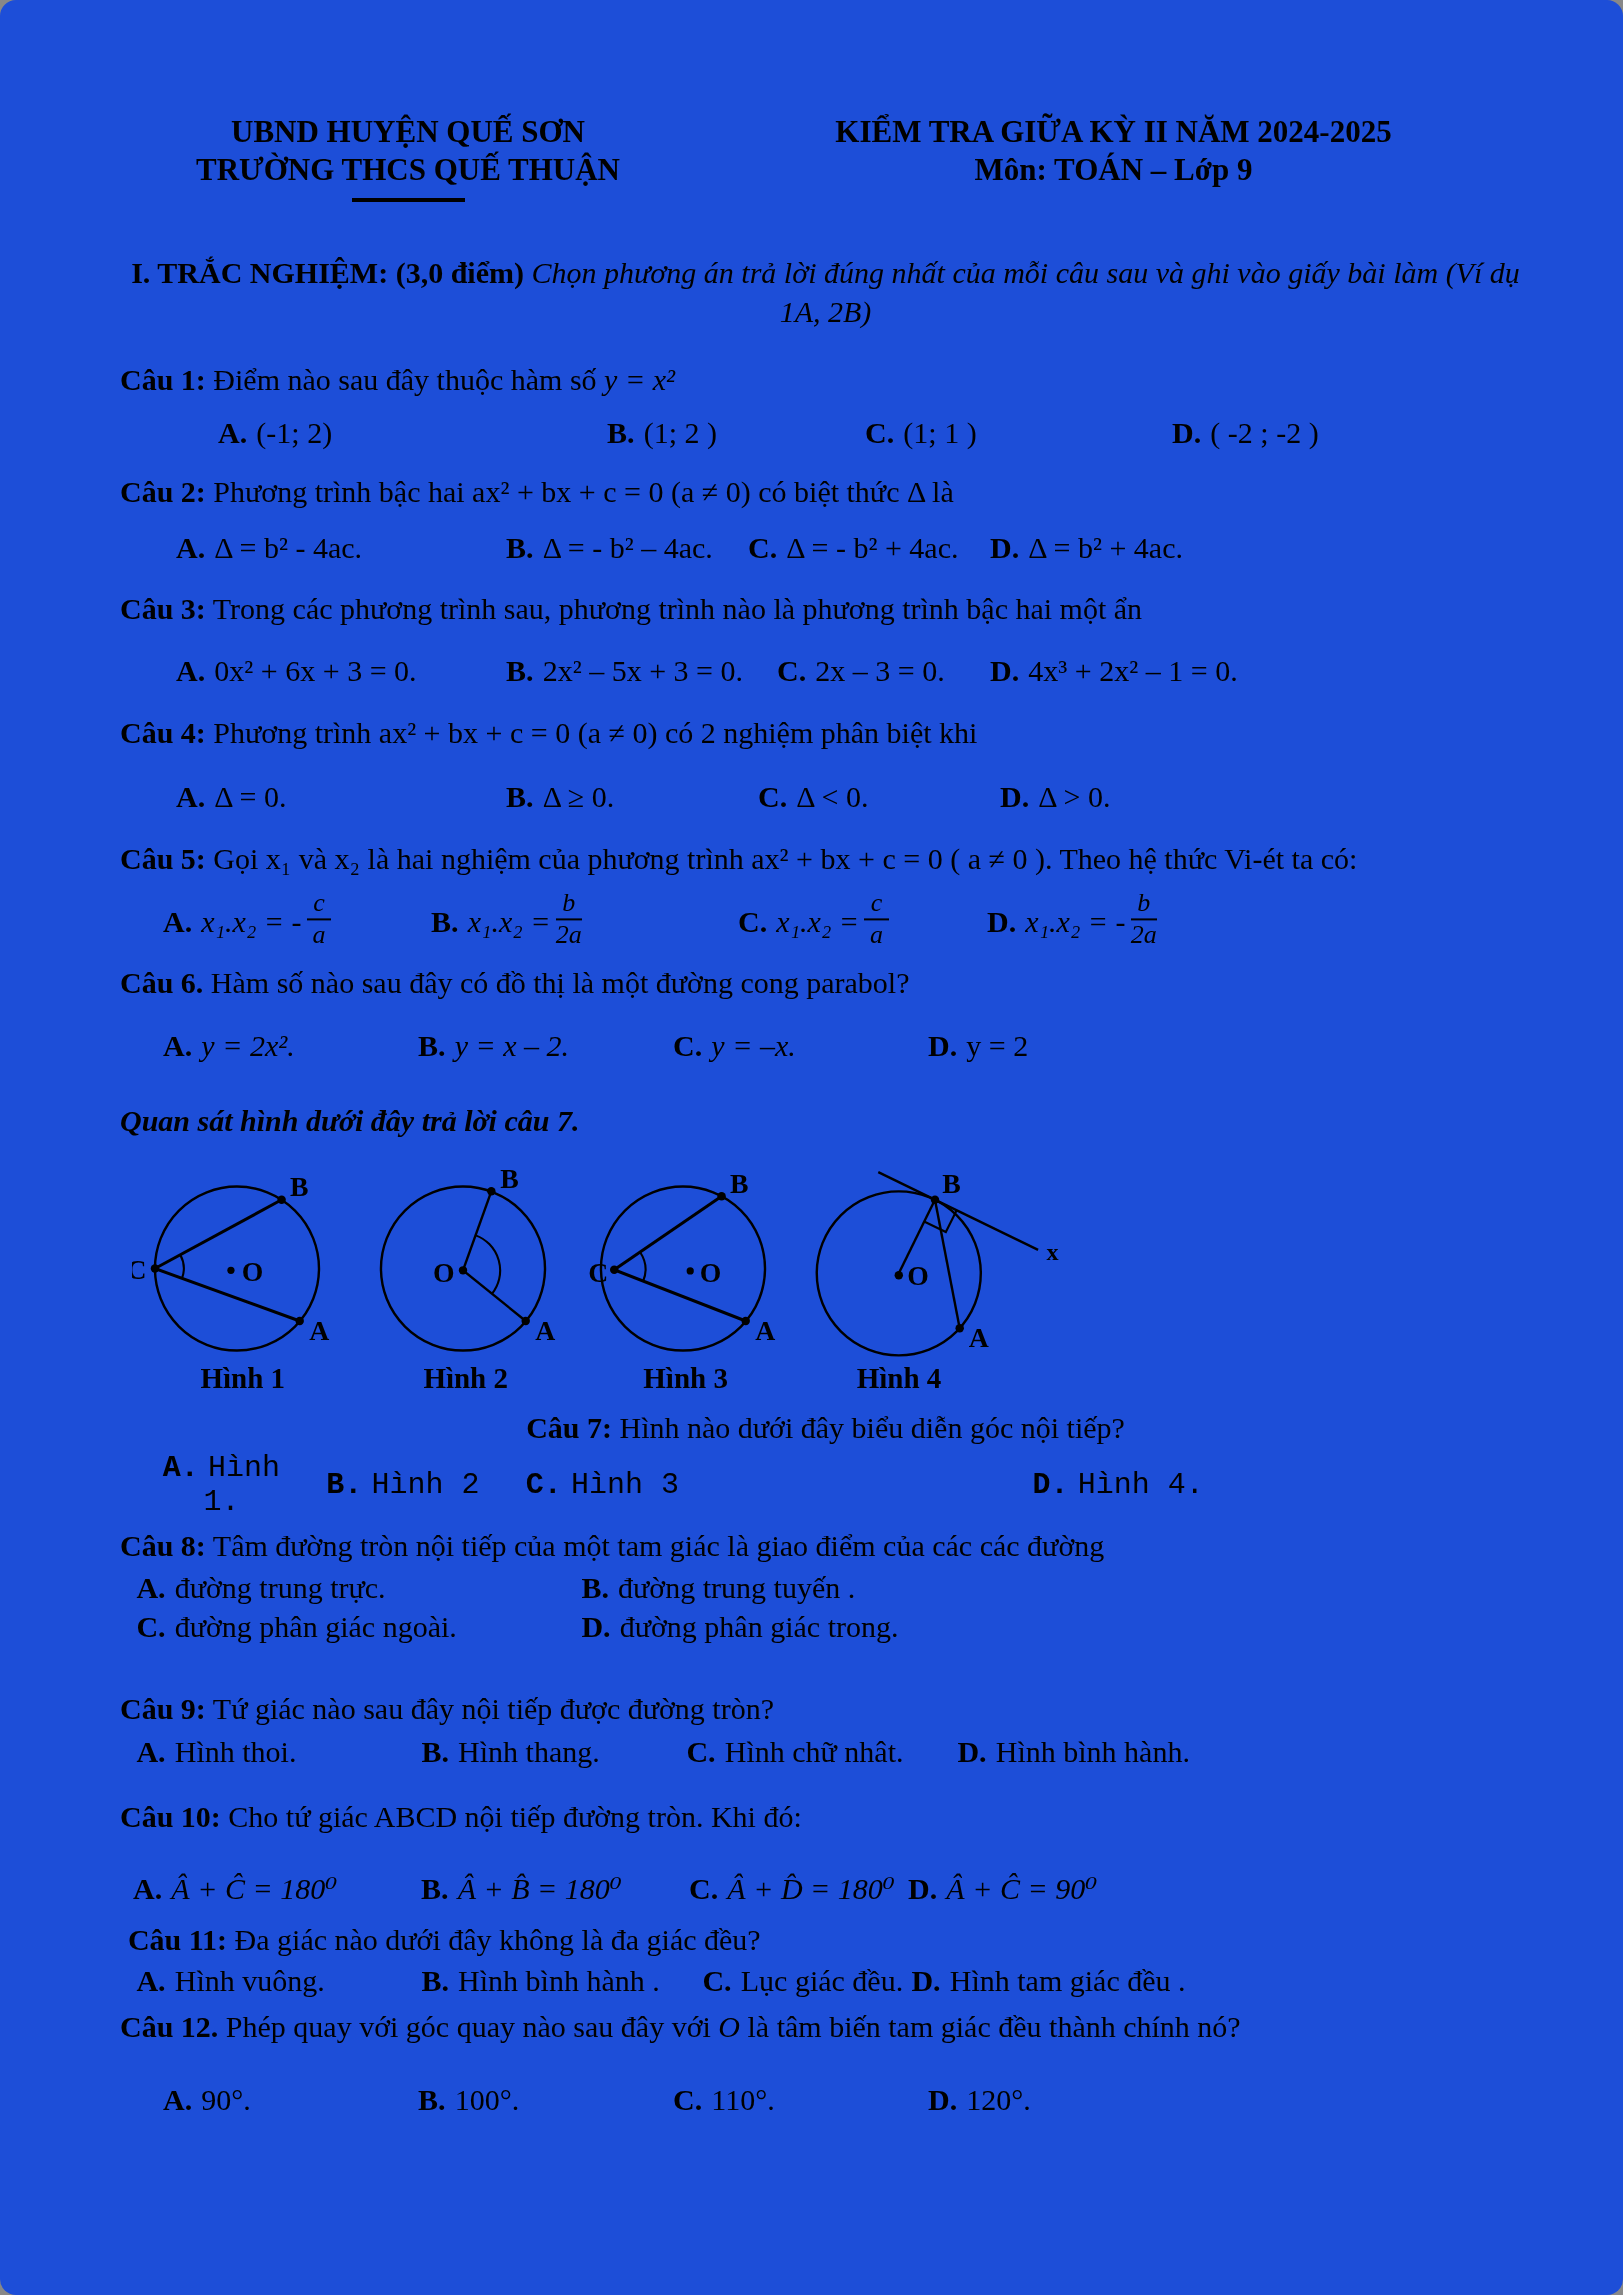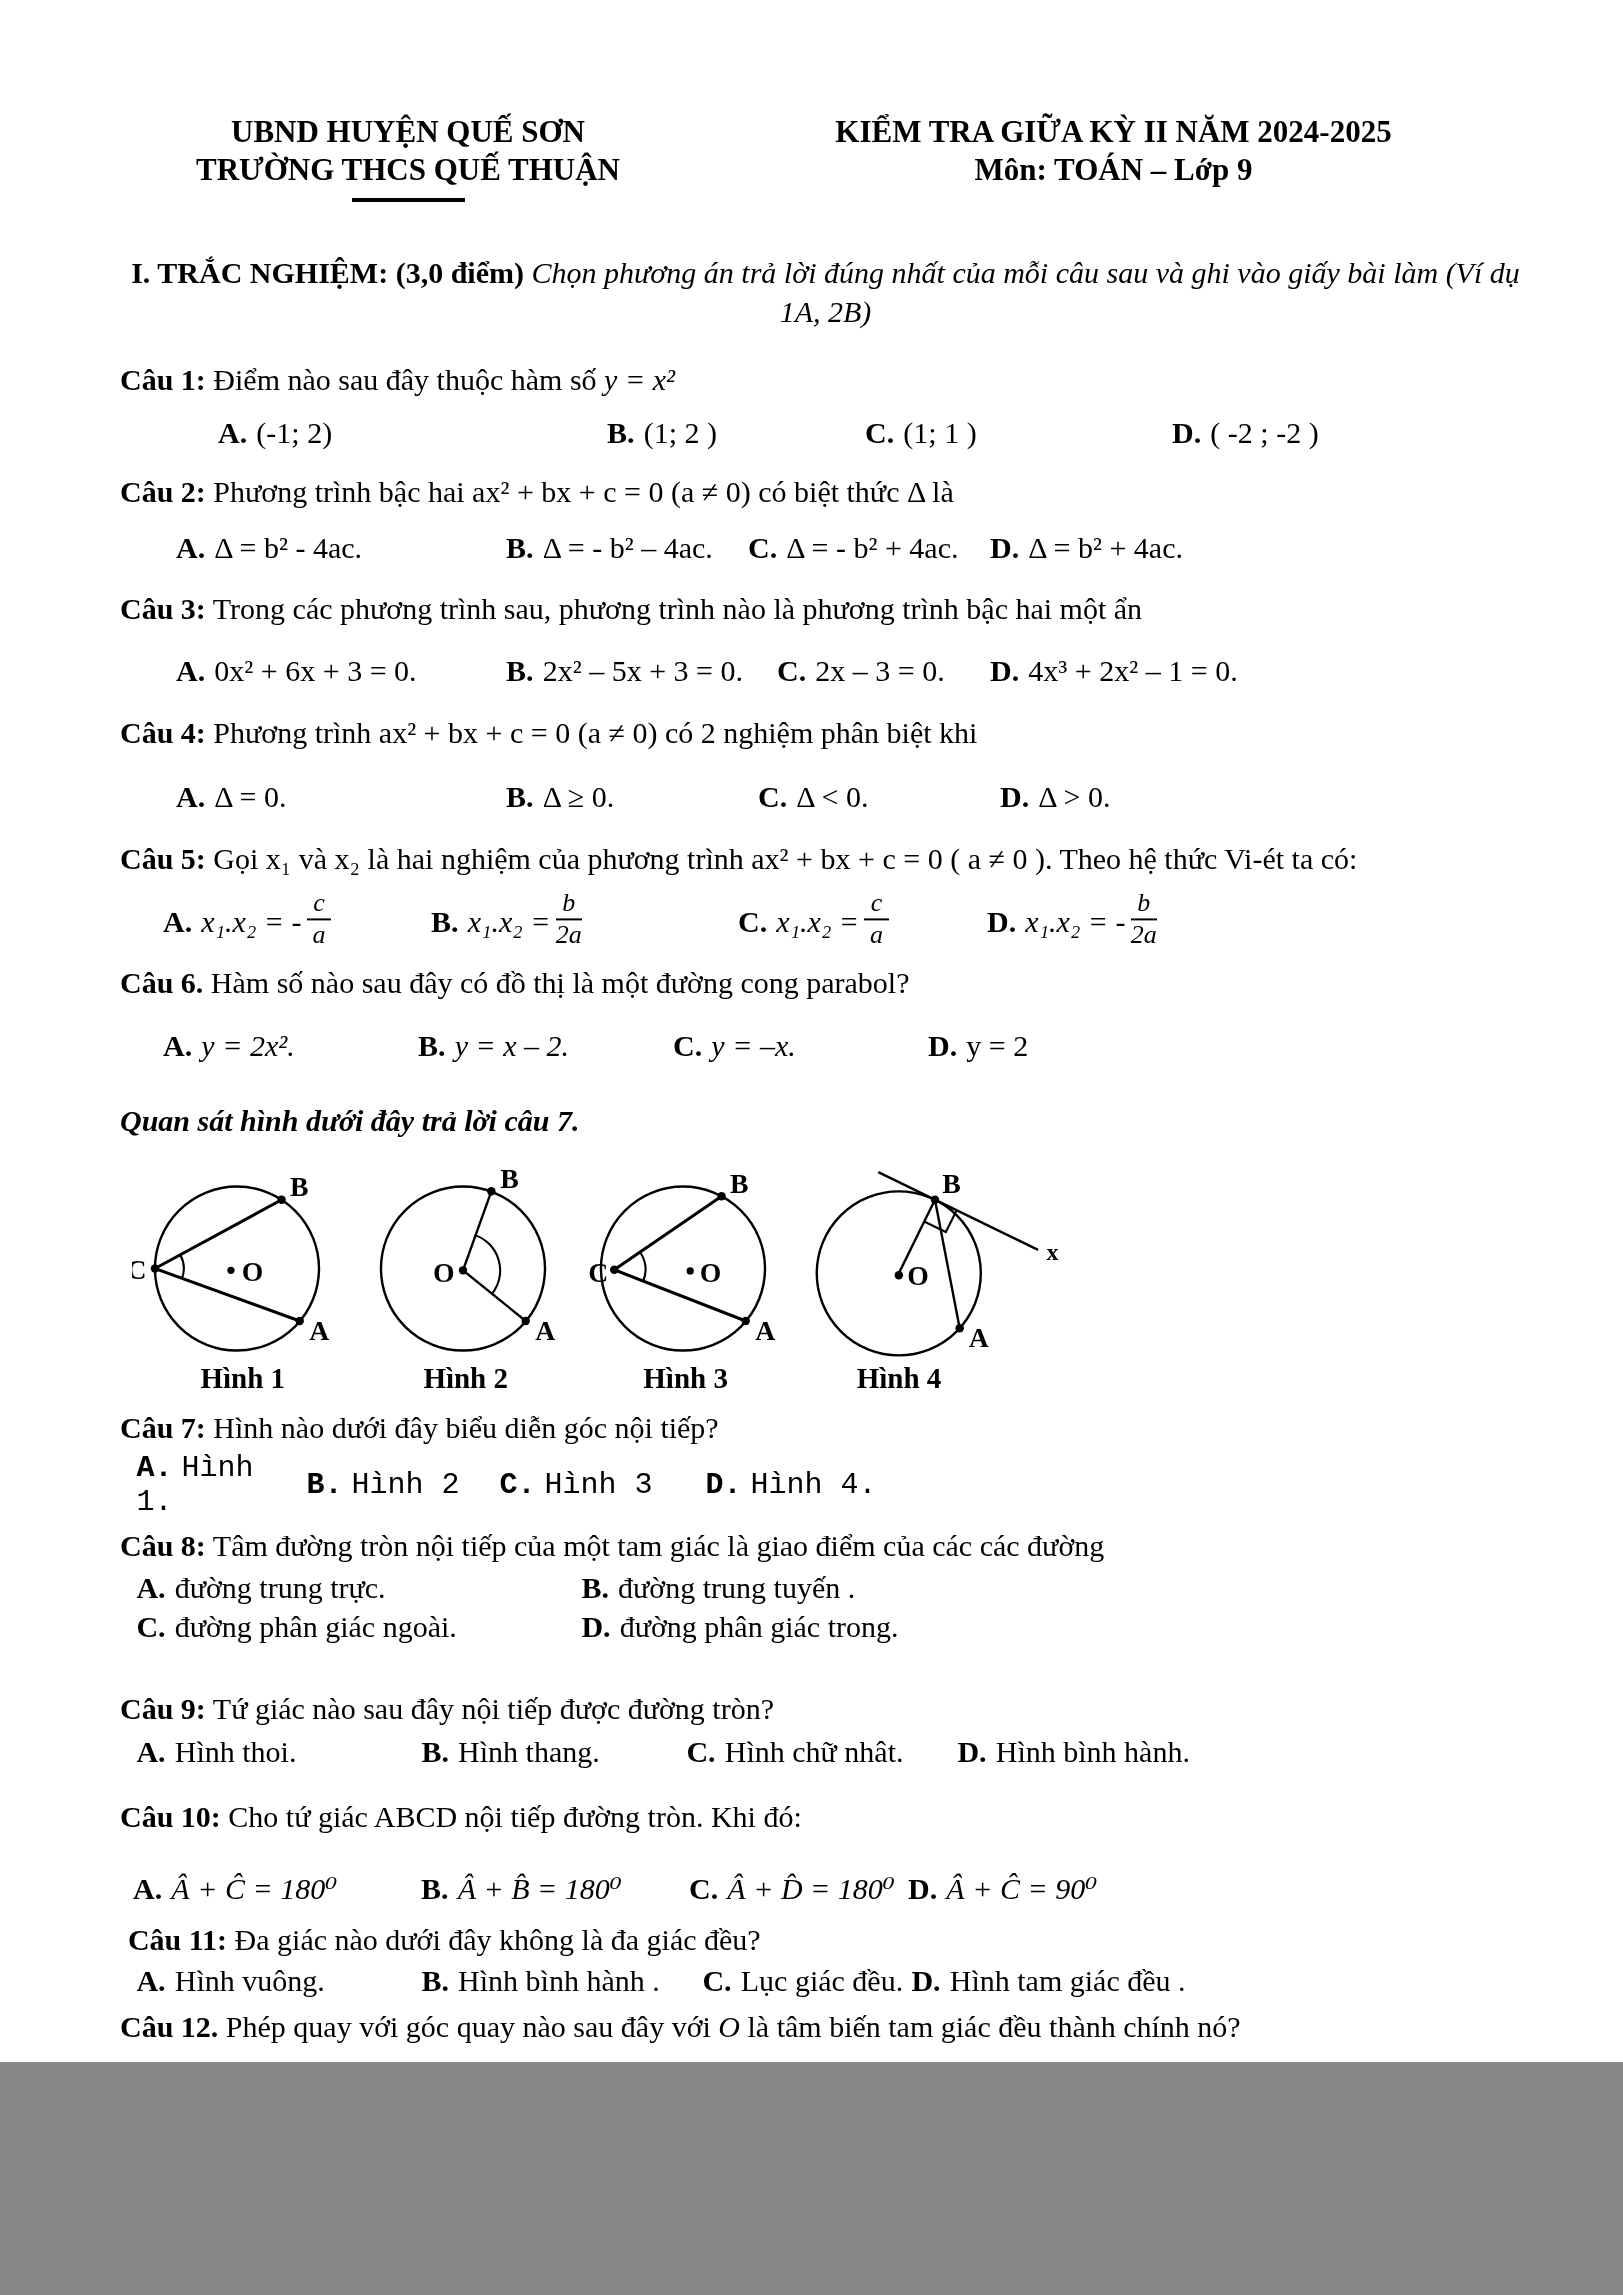--- a/index.html
+++ b/index.html
@@ -1,18 +1,18 @@
 <!DOCTYPE html>
 <html style="font-size:10.5px"><head>
 <meta charset="utf-8">
 <style>
   html,body{margin:0;padding:0;background:#888;}
   .page{
-    position:relative;width:1623px;height:2062px;background:#ffffff;
-    font-family:"Liberation Serif","DejaVu Serif",serif;color:#000;overflow:hidden;
+    position:relative;width:1623px;height:2295px;background:#1d4ed8;
+    font-family:"Liberation Serif","DejaVu Serif",serif;color:#000;overflow:hidden;border-radius:16px;
   }
   .content{position:absolute;left:120px;right:92px;top:0;}
   
   .header{display:flex;margin-top:113px;}
   .header-left{width:576px;text-align:center;font-weight:bold;font-size:31px;line-height:1.24;}
   .header-right{flex:1;text-align:center;font-size:31px;line-height:1.24;}
   .hdr-bold{font-weight:bold;}
   .hdr-normal{font-weight:normal;font-size:29px;}
   .underline-bar{width:113px;height:4.6px;background:#000;margin:7.9px auto 0;}
   
@@ -223,21 +223,21 @@
         <text x="222" y="24">B</text>
         <text x="266" y="280">A</text>
         <text x="164" y="178">O</text>
         <text x="395" y="136" style="font-size:40px;">x</text>
       </svg>
       <div class="flabel">Hình 4</div>
     </div>
 
   </div>
 
-  <div class="q" style="margin-top:14.4px;">
+  <div class="q" style="margin-top:14.4px;text-align:center;">
     <p class="qt"><b class="qlabel">Câu 7:</b> <span>Hình nào dưới đây biểu diễn góc nội tiếp?</span></p>
     <div class="opts" style="margin:5.2px 0 7.9px;padding-left:16.4px;grid-template-columns:170px 193px 206px auto;font-family:Liberation Mono, monospace;">
       <span class="opt"><b>A.</b><span class="ov">Hình 1.</span></span>
       <span class="opt"><b>B.</b><span class="ov">Hình 2</span></span>
       <span class="opt"><b>C.</b><span class="ov">Hình 3</span></span>
       <span class="opt"><b>D.</b><span class="ov">Hình 4.</span></span>
     </div>
   </div>
 
   <div class="q">

